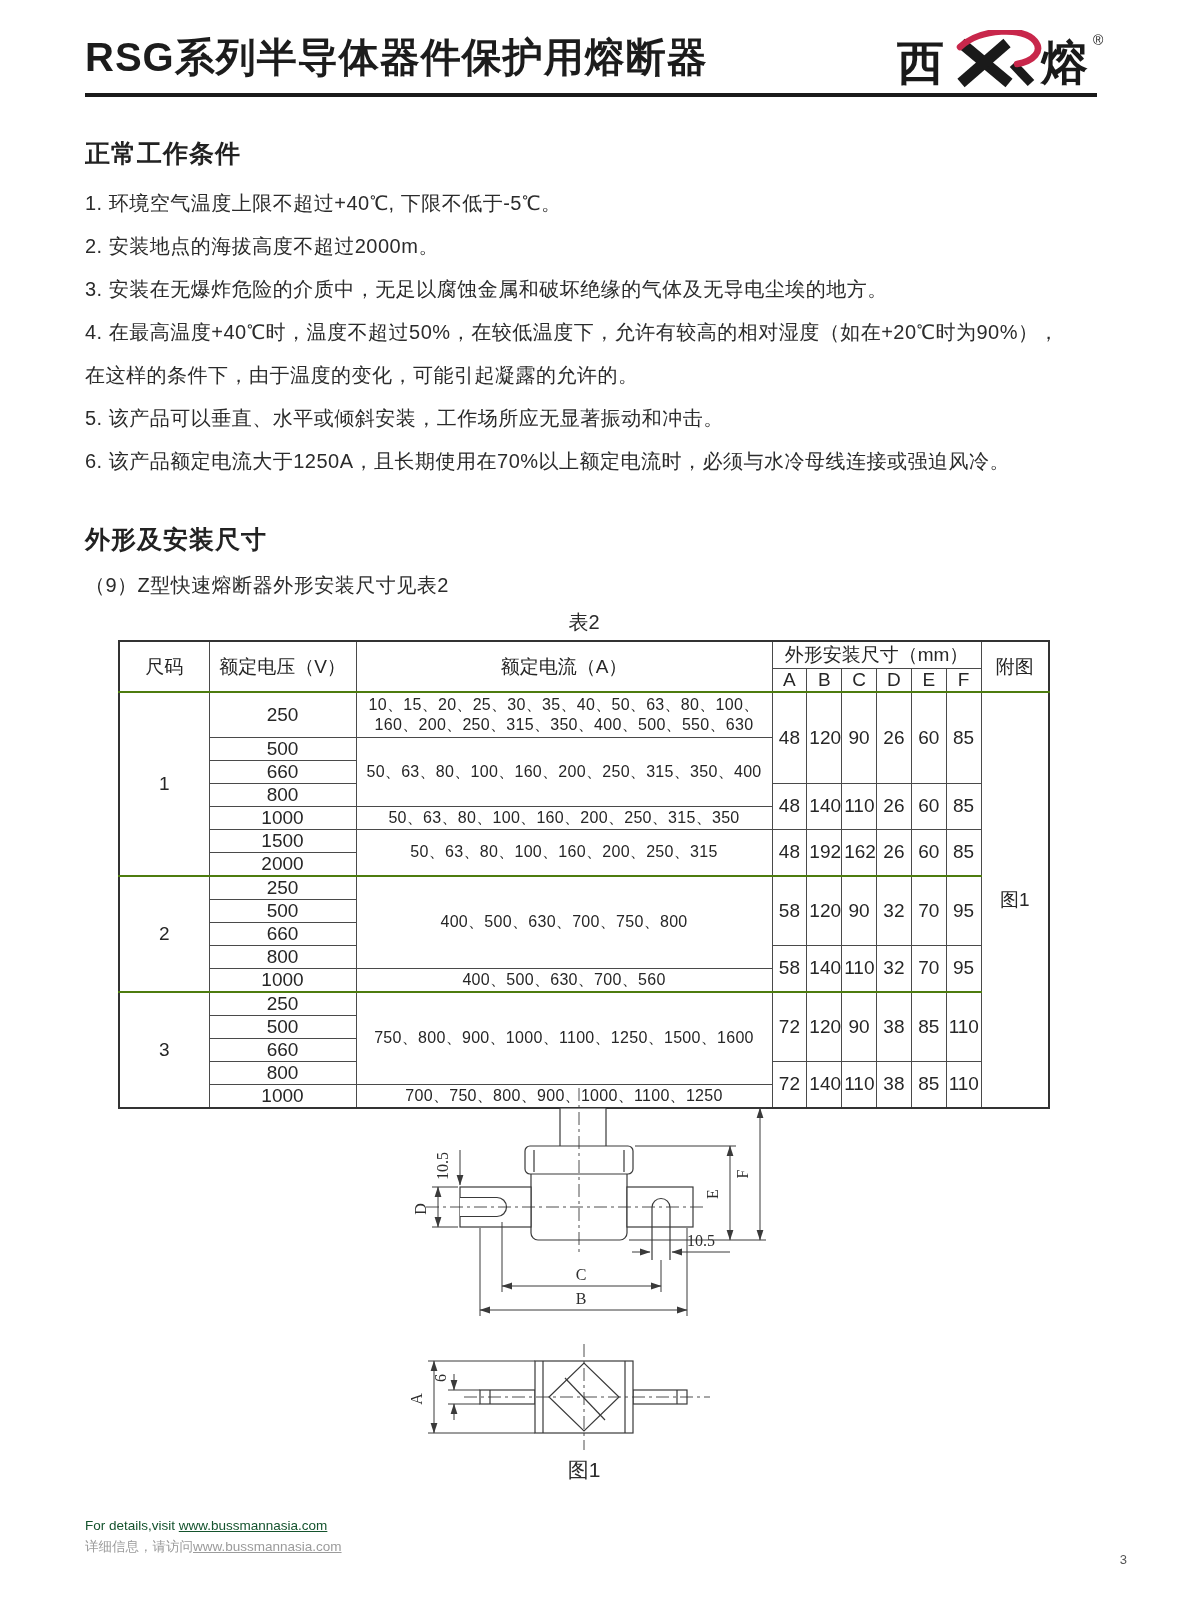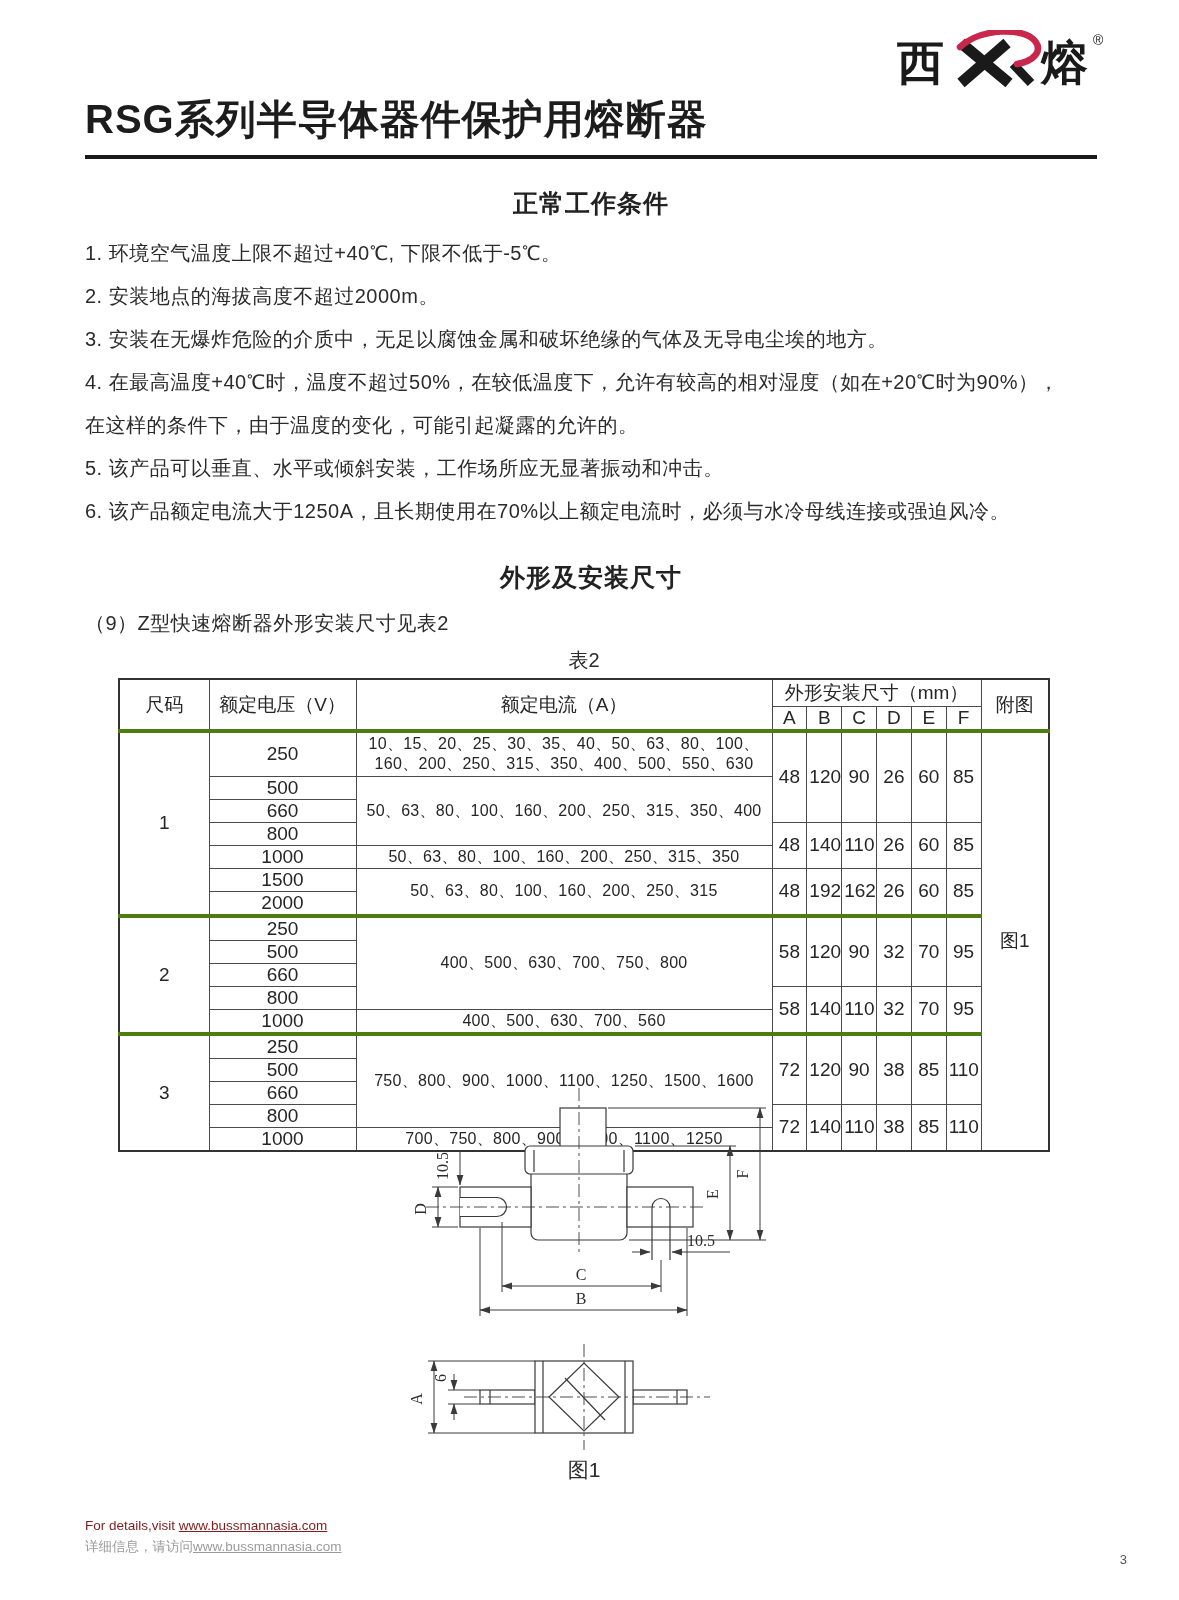--- a/index.html
+++ b/index.html
@@ -8,60 +8,60 @@
   .page {
     position:relative; width:1179px; height:1600px; margin:0 auto;
     background:#ffffff; color:#262626; overflow:hidden;
   }
   .content { padding:30px 82px 0 85px; }
 
   
   .logo-wrap { position:absolute; top:30px; right:70px; width:214px; height:62px; }
 
   
-  .doc-title { margin-top:62px; font-size:40px; font-weight:bold; letter-spacing:1px; color:#1c1c1c; }
+  .doc-title { font-size:40px; font-weight:bold; letter-spacing:1px; color:#1c1c1c; }
   .title-rule { margin-top:8px; height:4px; background:#1a1a1a; width:1012px; }
 
   
-  .sec-heading { margin-top:28px; font-size:25px; font-weight:600; color:#222; letter-spacing:1px;text-align:center; }
+  .sec-heading { margin-top:40px; font-size:25px; font-weight:600; color:#222; letter-spacing:1px; }
   .cond-list { margin-top:12px; }
   .cond-list p { font-size:20px; line-height:2.15; color:#2b2b2b; letter-spacing:0.5px; }
   .dim-note { margin-top:16px; font-size:20px; color:#2b2b2b; letter-spacing:0.5px; }
   .table-caption { margin-top:10px; width:932px; margin-left:33px; text-align:center; font-size:20px; color:#2b2b2b; }
 
   
   table.spec { border-collapse:collapse; table-layout:fixed; width:932px; margin:4px 0 0 33px;
                border:2px solid #333; font-size:19px; color:#262626; }
   table.spec th, table.spec td { border:1px solid #4a4a4a; text-align:center; vertical-align:middle; padding:0 2px; font-weight:normal; }
   table.spec thead tr:first-child { height:26px; }
   table.spec thead tr:last-child { height:22px; }
   table.spec tbody tr { height:21px; }
   table.spec tbody tr:first-child { height:45px; }
   th.c-size { width:90px; }
   th.c-volt { width:147px; }
   th.c-curr { width:416px; }
   th.c-fig  { width:68px; }
   td.current { text-align:left; padding-left:5px; font-size:16px; white-space:pre-line; line-height:1.25; letter-spacing:0.3px; }
-  tr.group-start td { border-top:4px solid #4d7c0f; }
+  tr.group-start td { border-top:2px solid #4d7c0f; }
   td.figref { font-size:19px; }
 
   
   .fig { position:absolute; }
   .fig svg { display:block; }
   .draw { stroke:#3a3a3a; stroke-width:1.2; fill:#ffffff; }
   .draw-open { stroke:#3a3a3a; stroke-width:1.2; fill:none; }
   .cline { stroke:#3a3a3a; stroke-width:0.9; fill:none; stroke-dasharray:13 4 3 4; }
   .dimln { stroke:#3a3a3a; stroke-width:1; fill:none; }
   .dlabel { font-family:"Liberation Serif", serif; font-size:16px; fill:#2e2e2e; text-anchor:middle; }
   .fig-caption { position:absolute; left:534px; top:1456px; width:100px; text-align:center;
                  font-size:21px; color:#2b2b2b; }
 
   
   .footer { position:absolute; left:85px; top:1516px; font-size:13.5px; line-height:1.55; }
-  .footer .l1 { color:#7f1d1d; }
+  .footer .l1 { color:#14532d; }
   .footer .l2 { color:#9b9b9b; }
   .footer a { color:inherit; text-decoration:underline; cursor:pointer; }
   .page-num { position:absolute; right:52px; top:1552px; font-size:13px; color:#555; }
 </style>
 </head>
 <body>
 
 <div class="page">
 
   <div class="logo-wrap">

